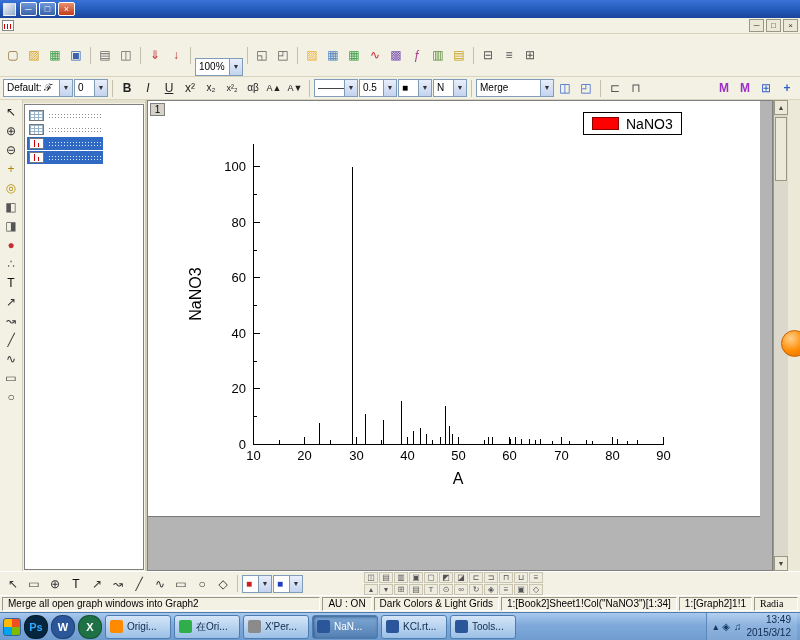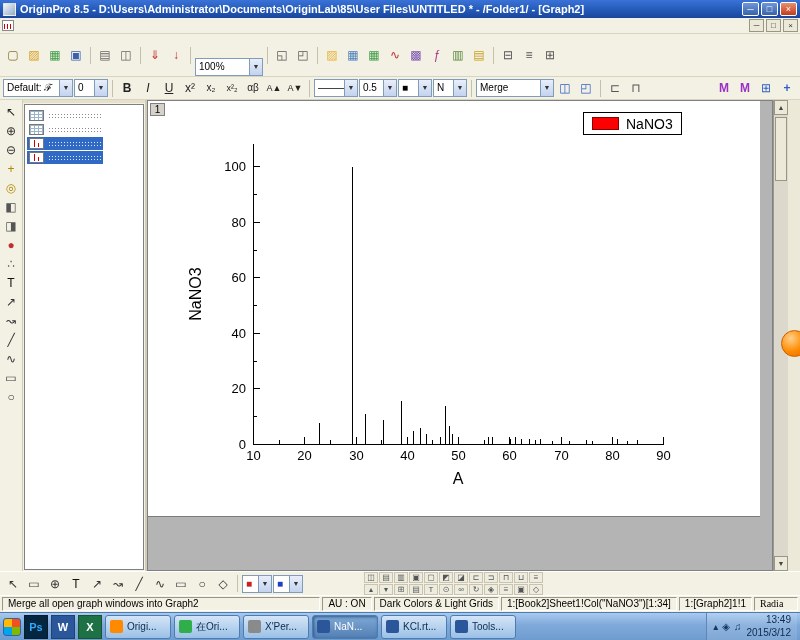--- a/index.html
+++ b/index.html
@@ -62,37 +62,36 @@
 .rightspacer{flex:0 0 12px;background:#ece9d8;}
 .bottomdock{flex:0 0 24px;background:#f3f1e4;border-top:1px solid #fff;display:flex;align-items:center;padding:0 3px;gap:1px;}
 .mini-rows{display:flex;flex-direction:column;gap:1px;margin-left:60px;}
 .mini-row{display:flex;gap:1px;}
 .mini-btn{width:14px;height:11px;border:1px solid #c8c4b0;background:#eeecdf;font-size:8px;line-height:9px;text-align:center;color:#555;}
 .statusbar{flex:0 0 17px;background:#f3f1e4;border-top:1px solid #fff;display:flex;align-items:center;gap:2px;padding:0 2px;font-size:10px;}
 .sb-seg{border:1px solid;border-color:#9a9684 #fff #fff #9a9684;height:14px;line-height:12px;padding:0 5px;white-space:nowrap;overflow:hidden;flex:0 0 auto;}
 .sb-hint{flex:1;min-width:0;}
 .taskbar{flex:0 0 28px;background:linear-gradient(180deg,#a9c9ee 0%,#7fa9da 45%,#6f9cd0 100%);display:flex;align-items:center;gap:3px;padding:0 3px;border-top:1px solid #4d7db0;}
 .start-icon{width:18px;height:18px;border-radius:3px;background:conic-gradient(#f25022 0 25%,#7fba00 0 50%,#00a4ef 0 75%,#ffb900 0);border:1px solid #33639c;}
-.qicon{width:24px;height:24px;border-radius:0;display:flex;align-items:center;justify-content:center;font-weight:bold;font-size:11px;border:1px solid rgba(0,0,0,.25);}
+.qicon{width:24px;height:24px;border-radius:11px;display:flex;align-items:center;justify-content:center;font-weight:bold;font-size:11px;border:1px solid rgba(0,0,0,.25);}
 .tb-app{height:24px;width:66px;display:flex;align-items:center;gap:4px;padding:0 4px;border:1px solid #4d7db0;border-radius:3px;background:linear-gradient(180deg,#d4e5f7,#9bc0e6);font-size:10px;color:#0d2b4d;overflow:hidden;white-space:nowrap;}
 .tb-app.active{background:linear-gradient(180deg,#7fa8d4,#537fb3);box-shadow:inset 1px 1px 3px #2d5a8c;color:#fff;}
 .tb-app .aicon{width:13px;height:13px;border-radius:2px;flex:0 0 auto;}
 .tray{margin-left:auto;display:flex;align-items:center;gap:5px;padding:0 6px;height:100%;border-left:1px solid #5d87b8;background:rgba(255,255,255,.12);}
 .tray-ic{font-size:10px;color:#123a63;}
 .clock{text-align:right;font-size:10px;line-height:1.25;color:#0d2b4d;}
 .assist{position:absolute;right:-8px;top:330px;width:27px;height:27px;border-radius:50%;background:radial-gradient(circle at 35% 30%,#ffd08a,#ff8a00 55%,#e06a00);border:1px solid #c85e00;z-index:60;}
 </style>
 </head>
 <body>
 
 <div id="app">
 
   <div class="titlebar">
     <div class="app-icon"></div>
-    <div class="title-text">OriginPro 8.5 - D:\Users\Administrator\Documents\OriginLab\85\User Files\UNTITLED * - /Folder1/ - [Graph2]</div>
     <div class="win-controls">
       <div class="win-btn">─</div>
       <div class="win-btn">□</div>
       <div class="win-btn close">×</div>
     </div>
   </div>
 
   <div class="menubar">
     <div class="child-icon"></div>
     <div class="child-controls">
@@ -123,21 +122,21 @@
         <div class="tb-glyph" style="color: rgb(102, 102, 102);">◫</div>
       </div>
       <div class="tb-sep"></div>
       <div class="tb-btn">
         <div class="tb-glyph" style="color: rgb(192, 48, 48);">⇓</div>
       </div>
       <div class="tb-btn">
         <div class="tb-glyph" style="color: rgb(192, 48, 48);">↓</div>
       </div>
       <div class="tb-sep"></div>
-      <div class="combo" style="width: 68px; margin-top: 24px;">
+      <div class="combo" style="width: 48px; margin-top: 24px;">
         <div class="combo-val">100%</div>
         <div class="combo-arrow">▼</div>
       </div>
       <div class="tb-sep"></div>
       <div class="tb-btn">
         <div class="tb-glyph" style="color: rgb(85, 85, 85);">◱</div>
       </div>
       <div class="tb-btn">
         <div class="tb-glyph" style="color: rgb(85, 85, 85);">◰</div>
       </div>

